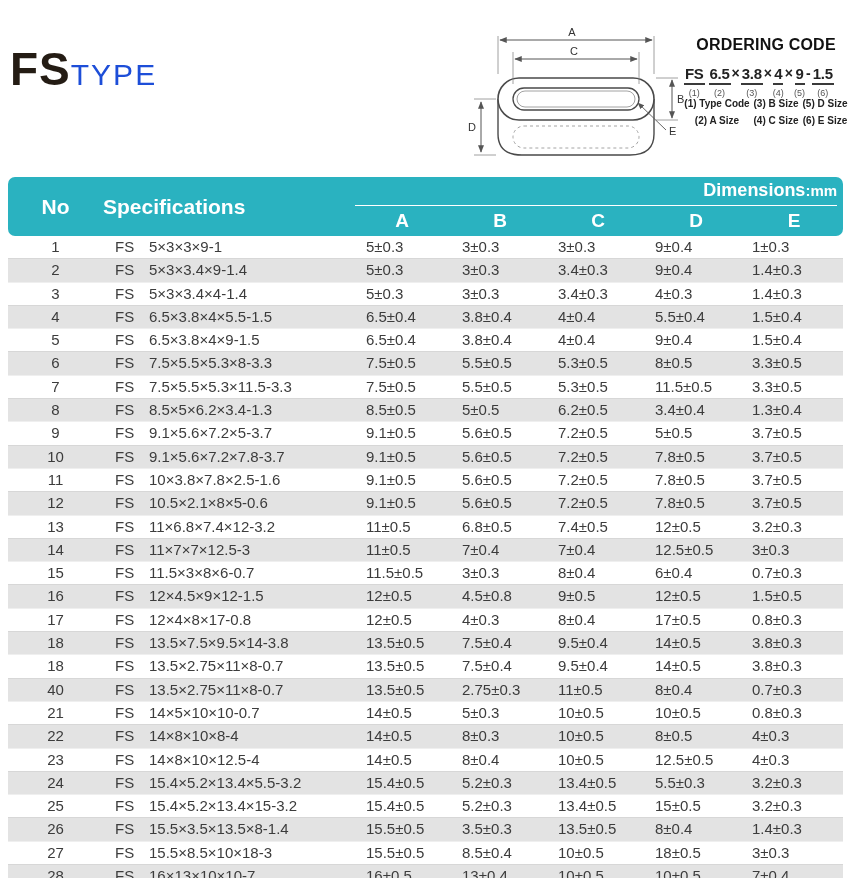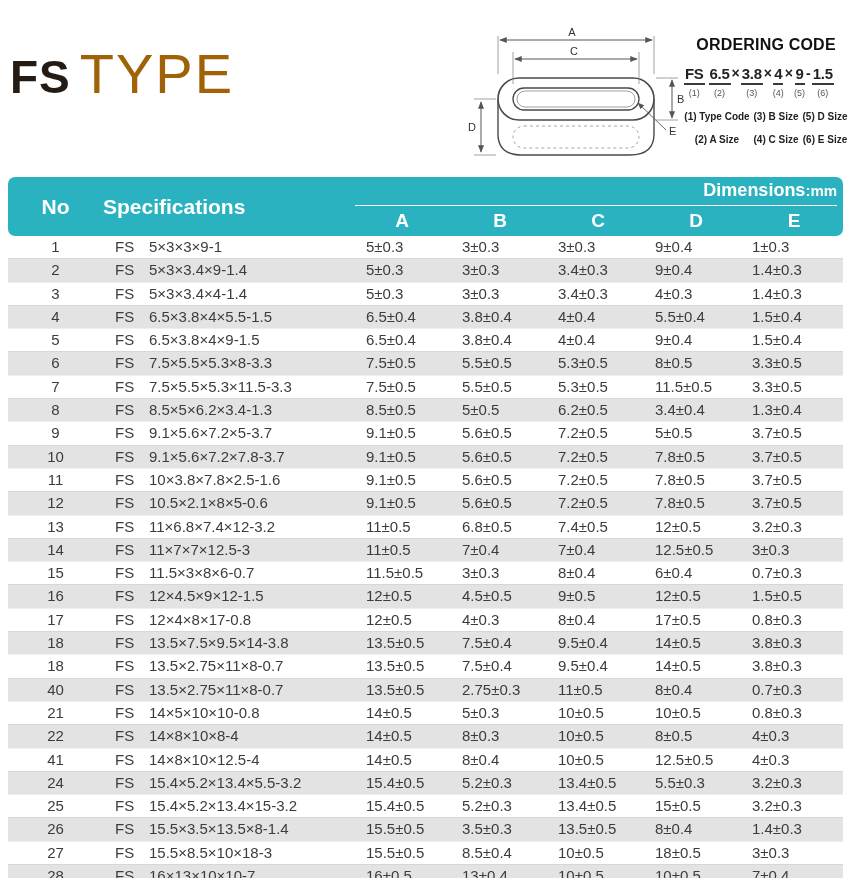--- a/index.html
+++ b/index.html
@@ -6,33 +6,33 @@
   body{
     width:850px;height:878px;background:#ffffff;position:relative;
     font-family:"Liberation Sans","DejaVu Sans",sans-serif;
     -webkit-font-smoothing:antialiased;overflow:hidden;
   }
   
   .title-block{position:absolute;left:10px;top:32px;}
   .title-main{font-size:41px;color:#7b7b7b;letter-spacing:0.5px;line-height:1;}
   .title-sub{margin-top:14px;line-height:1;}
   .title-fs{font-size:46px;font-weight:800;color:#241c14;letter-spacing:1px;}
-  .title-type{font-size:56px;font-weight:400;color:#a16207;letter-spacing:2px;margin-left:9px;}
+  .title-type{font-size:30px;font-weight:400;color:#1d4ed8;letter-spacing:2px;}
 
   .diagram-wrap{position:absolute;left:466px;top:22px;width:218px;height:140px;}
 
   .ordering{position:absolute;left:684px;top:36px;width:164px;text-align:center;}
   .ordering-title{font-size:16px;font-weight:700;color:#111;letter-spacing:0.2px;}
   .code-line{display:flex;align-items:flex-start;margin-top:11px;}
   .code-seg{display:flex;flex-direction:column;align-items:center;}
   .code-text{font-size:15px;font-weight:700;color:#222;border-bottom:2px solid #3a3a3a;padding:0 1px 1px 1px;letter-spacing:-0.3px;white-space:nowrap;}
   .code-sep{font-size:14px;font-weight:700;color:#222;padding:0 1px;}
   .code-num{font-size:9px;color:#555;margin-top:3px;}
   .code-gap{width:4px;}
-  .legend{display:grid;grid-auto-flow:column;grid-template-rows:repeat(2,auto);grid-template-columns:66px 52px 46px;margin-top:13px;row-gap:12px;}
+  .legend{display:grid;grid-auto-flow:column;grid-template-rows:repeat(2,auto);grid-template-columns:66px 52px 46px;row-gap:6px;}
   .legend-item{font-size:10px;font-weight:700;color:#222;white-space:nowrap;}
 
   
   table.spec-table{
     position:absolute;left:8px;top:177px;width:835px;
     border-collapse:separate;border-spacing:0;table-layout:fixed;
   }
   .spec-table col.c-no{width:95px;}
   .spec-table col.c-spec{width:250px;}
   .spec-table col.c-dim{width:98px;}
@@ -320,21 +320,21 @@
     <td class="cell-dim cell-a">11.5±0.5</td>
     <td class="cell-dim cell-b">3±0.3</td>
     <td class="cell-dim cell-c">8±0.4</td>
     <td class="cell-dim cell-d">6±0.4</td>
     <td class="cell-dim cell-e">0.7±0.3</td>
   </tr>
       <tr class="alt">
     <td class="cell-no">16</td>
     <td class="cell-spec"><span class="type">FS</span><span>12×4.5×9×12-1.5</span></td>
     <td class="cell-dim cell-a">12±0.5</td>
-    <td class="cell-dim cell-b">4.5±0.5</td>
+    <td class="cell-dim cell-b">4.5±0.8</td>
     <td class="cell-dim cell-c">9±0.5</td>
     <td class="cell-dim cell-d">12±0.5</td>
     <td class="cell-dim cell-e">1.5±0.5</td>
   </tr>
       <tr>
     <td class="cell-no">17</td>
     <td class="cell-spec"><span class="type">FS</span><span>12×4×8×17-0.8</span></td>
     <td class="cell-dim cell-a">12±0.5</td>
     <td class="cell-dim cell-b">4±0.3</td>
     <td class="cell-dim cell-c">8±0.4</td>
@@ -363,38 +363,38 @@
     <td class="cell-no">40</td>
     <td class="cell-spec"><span class="type">FS</span><span>13.5×2.75×11×8-0.7</span></td>
     <td class="cell-dim cell-a">13.5±0.5</td>
     <td class="cell-dim cell-b">2.75±0.3</td>
     <td class="cell-dim cell-c">11±0.5</td>
     <td class="cell-dim cell-d">8±0.4</td>
     <td class="cell-dim cell-e">0.7±0.3</td>
   </tr>
       <tr>
     <td class="cell-no">21</td>
-    <td class="cell-spec"><span class="type">FS</span><span>14×5×10×10-0.8</span></td>
+    <td class="cell-spec"><span class="type">FS</span><span>14×5×10×10-0.7</span></td>
     <td class="cell-dim cell-a">14±0.5</td>
     <td class="cell-dim cell-b">5±0.3</td>
     <td class="cell-dim cell-c">10±0.5</td>
     <td class="cell-dim cell-d">10±0.5</td>
     <td class="cell-dim cell-e">0.8±0.3</td>
   </tr>
       <tr class="alt">
     <td class="cell-no">22</td>
     <td class="cell-spec"><span class="type">FS</span><span>14×8×10×8-4</span></td>
     <td class="cell-dim cell-a">14±0.5</td>
     <td class="cell-dim cell-b">8±0.3</td>
     <td class="cell-dim cell-c">10±0.5</td>
     <td class="cell-dim cell-d">8±0.5</td>
     <td class="cell-dim cell-e">4±0.3</td>
   </tr>
       <tr>
-    <td class="cell-no">41</td>
+    <td class="cell-no">23</td>
     <td class="cell-spec"><span class="type">FS</span><span>14×8×10×12.5-4</span></td>
     <td class="cell-dim cell-a">14±0.5</td>
     <td class="cell-dim cell-b">8±0.4</td>
     <td class="cell-dim cell-c">10±0.5</td>
     <td class="cell-dim cell-d">12.5±0.5</td>
     <td class="cell-dim cell-e">4±0.3</td>
   </tr>
       <tr class="alt">
     <td class="cell-no">24</td>
     <td class="cell-spec"><span class="type">FS</span><span>15.4×5.2×13.4×5.5-3.2</span></td>

